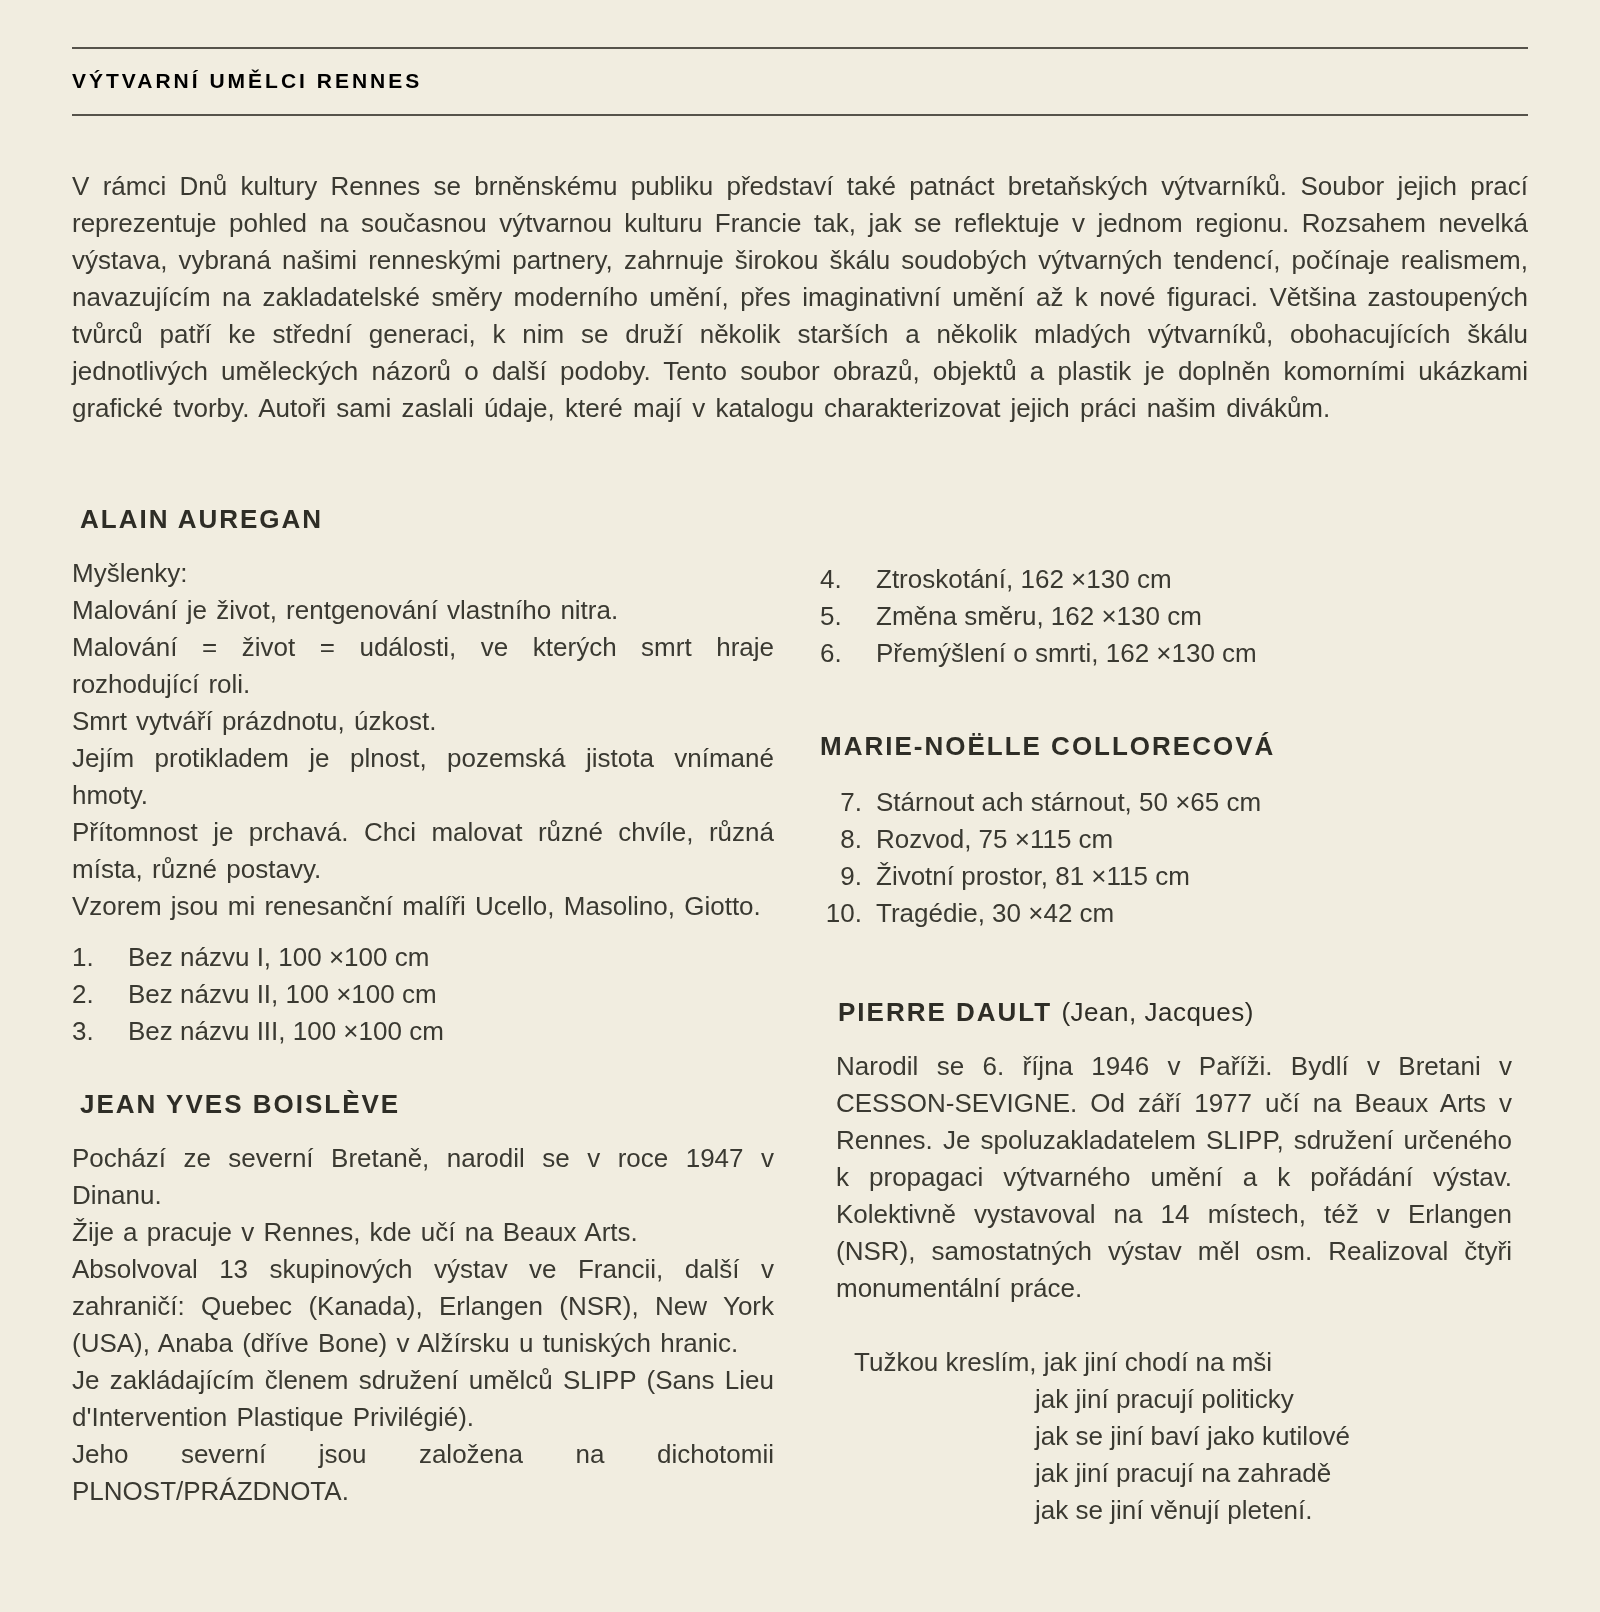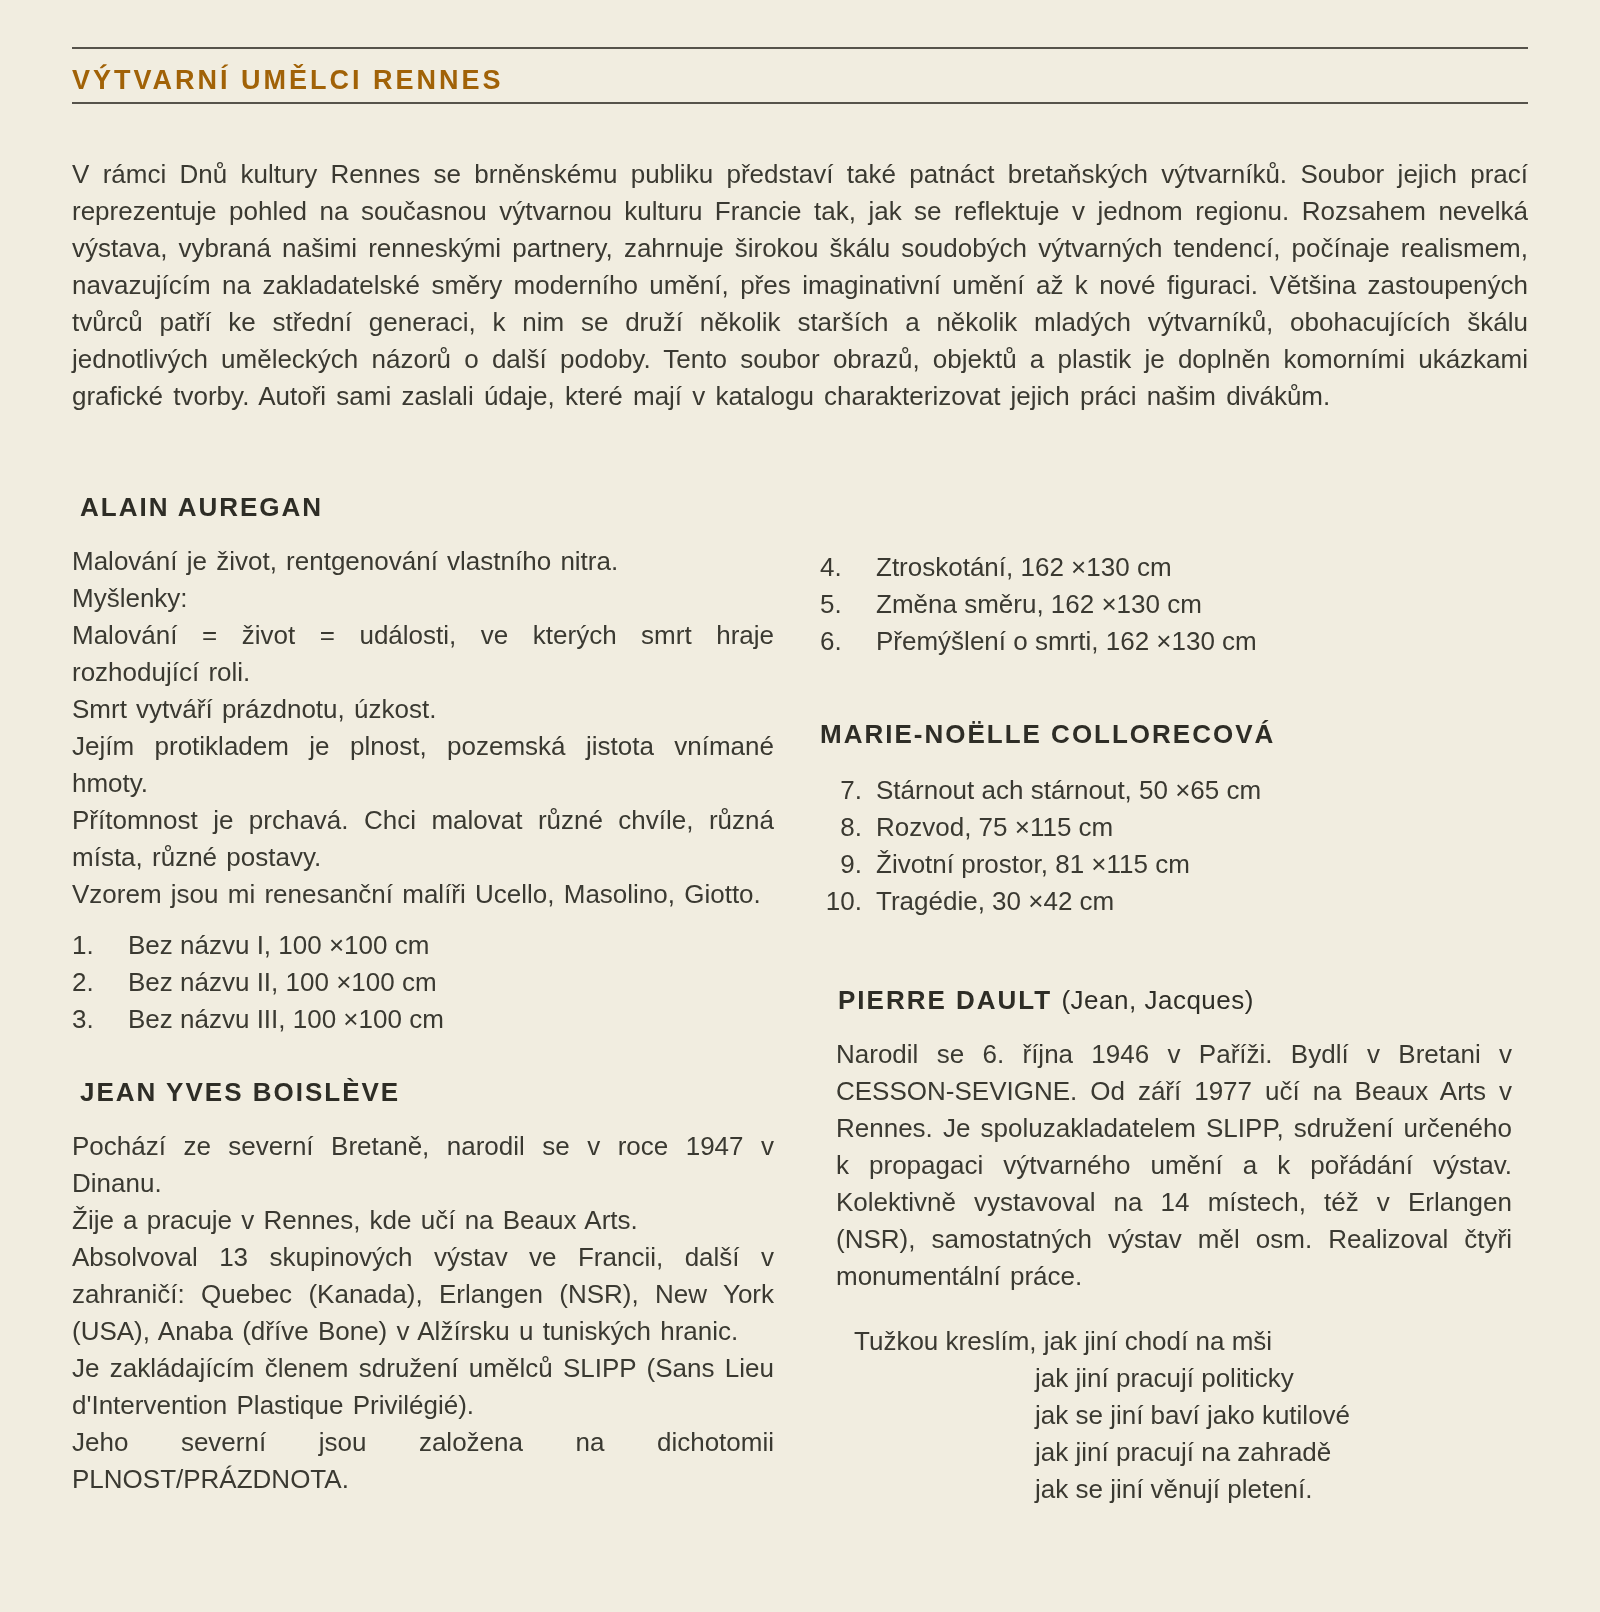--- a/index.html
+++ b/index.html
@@ -12,25 +12,25 @@
     font-size: 26px;
     line-height: 37px;
     overflow: hidden;
   }
   .page { padding: 0 72px; }
 
   .rule { height: 2px; background: #56534b; }
   .rule-top { margin-top: 47px; }
 
   h1.page-title {
-    font-size: 27px;
+    font-size: 21px;
     font-weight: bold;
     letter-spacing: 3px;
-    color: #a16207;
-    margin: 16px 0 6px 0;
+    color: #000000;
+    margin: 16px 0 18px 0;
     line-height: 31px;
   }
 
   .intro {
     margin: 52px 0 1px 0;
     text-align: justify;
     word-spacing: 3px;
   }
 
   .columns {
@@ -57,21 +57,21 @@
 
   .paras .row { text-align: justify; word-spacing: 2px; }
 
   .works { margin: 14px 0 0 0; }
   .works .row { display: flex; }
   .works .num { flex: none; width: 42px; text-align: right; padding-right: 14px; }
   .works.flush .num { text-align: left; }
 
   .bio { margin: 16px; text-align: justify; word-spacing: 2px; }
 
-  .poem { margin-top: 28px; padding-left: 34px; }
+  .poem { margin-top: 37px; padding-left: 34px; }
   .poem .row + .row { padding-left: 181px; }
 </style>
 </head>
 <body>
 
 <div class="page">
 
   <div class="rule rule-top"></div>
 
   <h1 class="page-title">VÝTVARNÍ UMĚLCI RENNES</h1>
@@ -80,22 +80,22 @@
 
   <p class="intro">V rámci Dnů kultury Rennes se brněnskému publiku představí také patnáct bretaňských výtvarníků. Soubor jejich prací reprezentuje pohled na současnou výtvarnou kulturu Francie tak, jak se reflektuje v jednom regionu. Rozsahem nevelká výstava, vybraná našimi renneskými partnery, zahrnuje širokou škálu soudobých výtvarných tendencí, počínaje realismem, navazujícím na zakladatelské směry moderního umění, přes imaginativní umění až k nové figuraci. Většina zastoupených tvůrců patří ke střední generaci, k nim se druží několik starších a několik mladých výtvarníků, obohacujících škálu jednotlivých uměleckých názorů o další podoby. Tento soubor obrazů, objektů a plastik je doplněn komorními ukázkami grafické tvorby. Autoři sami zaslali údaje, které mají v katalogu charakterizovat jejich práci našim divákům.</p>
 
   <div class="columns">
 
     <div class="col-left">
 
       <h2 class="section-heading">ALAIN AUREGAN</h2>
 
       <div class="paras">
+          <div class="row">Myšlenky:</div>
           <div class="row">Malování je život, rentgenování vlastního nitra.</div>
-          <div class="row">Myšlenky:</div>
           <div class="row">Malování = život = události, ve kterých smrt hraje rozhodující roli.</div>
           <div class="row">Smrt vytváří prázdnotu, úzkost.</div>
           <div class="row">Jejím protikladem je plnost, pozemská jistota vnímané hmoty.</div>
           <div class="row">Přítomnost je prchavá. Chci malovat různé chvíle, různá místa, různé postavy.</div>
           <div class="row">Vzorem jsou mi renesanční malíři Ucello, Masolino, Giotto.</div>
         </div>
 
       <div class="works flush">
           <div class="row">
             <span class="num">1.</span>

